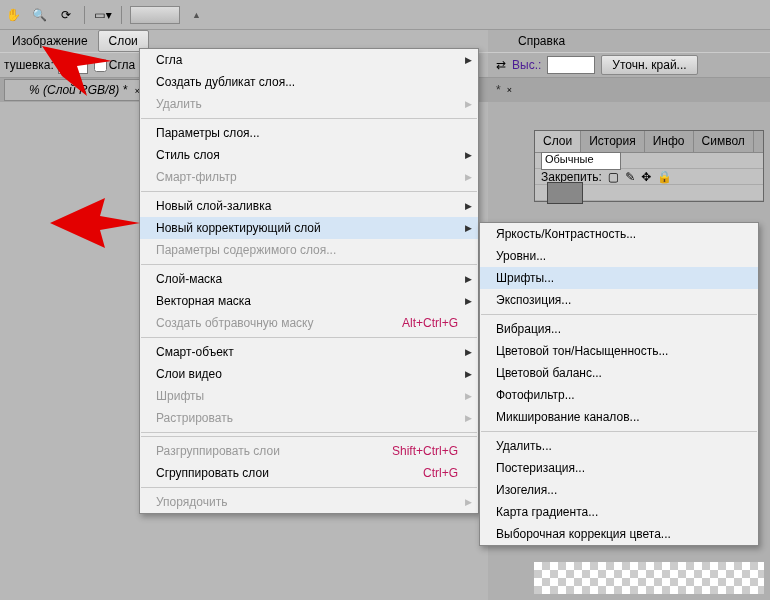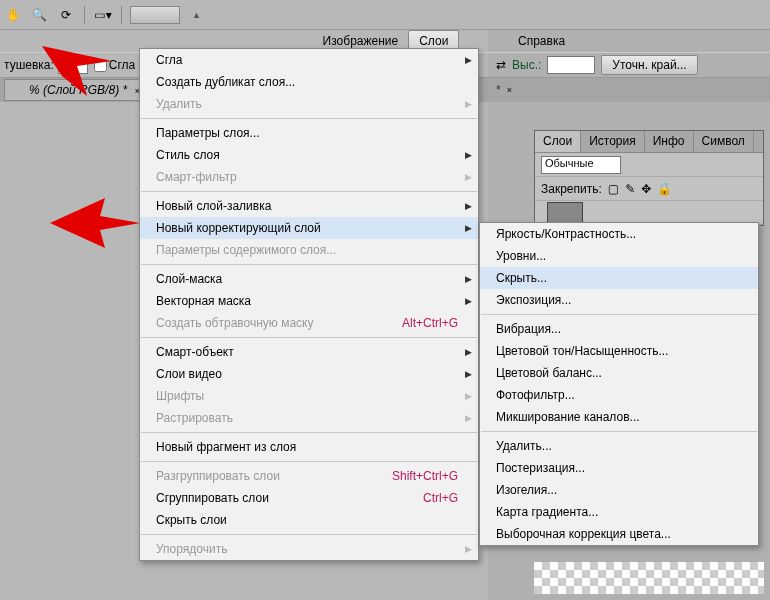--- a/index.html
+++ b/index.html
@@ -4,51 +4,51 @@
 <style>
 * { margin: 0; padding: 0; box-sizing: border-box; font-family: Tahoma, Arial, sans-serif; font-size: 12px; }
 body { width: 770px; height: 600px; background: #b8b8b8; overflow: hidden; position: relative; }
 
 .toolbar-top { height: 30px; background: #b8b8b8; border-bottom: 1px solid #999; display: flex; align-items: center; padding: 0 4px; gap: 6px; }
 .tool-icon { width: 20px; height: 20px; display: flex; align-items: center; justify-content: center; cursor: pointer; }
 .tool-divider { width: 1px; height: 18px; background: #888; margin: 0 2px; }
 .dropdown-dots { width: 50px; height: 18px; background: linear-gradient(#ddd,#bbb); border: 1px solid #888; }
 .up-arrow-tiny { font-size: 9px; color: #555; margin-left: 6px; }
 
-.menubar { height: 22px; background: #b8b8b8; display: flex; align-items: center; padding-left: 2px; justify-content: center; }
+.menubar { height: 22px; background: #b8b8b8; display: flex; align-items: center; padding-left: 2px; }
 .menu-item { padding: 3px 10px; cursor: pointer; }
 .menu-item.active { background: linear-gradient(#eaeaea,#d4d4d4); border: 1px solid #888; border-radius: 2px; }
 
 .options-bar { height: 26px; background: #b8b8b8; border-top: 1px solid #ccc; border-bottom: 1px solid #999; display: flex; align-items: center; padding: 0 4px; }
 .opt-label { margin-right: 4px; }
 .opt-input { width: 30px; height: 18px; background: #fff; border: 1px solid #777; }
 .opt-check { margin-left: 6px; }
 
 .doc-tab-bar { height: 24px; background: #a5a5a5; display: flex; align-items: center; padding-left: 4px; }
 .doc-tab { padding: 3px 24px; background: #b8b8b8; border: 1px solid #888; font-style: italic; }
 .doc-tab-close { margin-left: 4px; font-size: 9px; }
 
 .canvas-area { position: absolute; top: 102px; left: 0; width: 480px; height: 498px; background: #b8b8b8; }
 
 .right-col { position: absolute; top: 30px; right: 0; width: 282px; height: 570px; background: #b0b0b0; }
 .right-menubar { height: 22px; display: flex; align-items: center; padding-left: 20px; }
 .right-options { height: 26px; border-top: 1px solid #ccc; border-bottom: 1px solid #999; display: flex; align-items: center; padding: 0 8px; gap: 6px; }
 .right-btn { padding: 2px 10px; background: linear-gradient(#e8e8e8,#c8c8c8); border: 1px solid #888; border-radius: 2px; }
-.right-label-dim { color: #14532d; }
+.right-label-dim { color: #4c1d95; }
 .right-input { width: 48px; height: 18px; background: #fff; border: 1px solid #777; }
 
 .right-tab-strip { height: 24px; background: #a5a5a5; display: flex; align-items: center; padding-left: 8px; gap: 6px; }
 .right-tab-asterisk { color: #333; }
 .right-tab-close { font-size: 9px; }
 
 .panels { position: absolute; top: 130px; right: 6px; width: 230px; background: #c2c2c2; border: 1px solid #666; }
 .panel-tabs { display: flex; height: 22px; background: #a8a8a8; border-bottom: 1px solid #888; }
 .panel-tab { padding: 3px 8px; border-right: 1px solid #888; cursor: pointer; }
 .panel-tab.active { background: #c2c2c2; }
-.panel-row { height: 24px; display: flex; align-items: center; padding: 0 6px; gap: 6px; border-bottom: 1px solid #aaa; }
+.panel-row { height: 16px; display: flex; align-items: center; padding: 0 6px; gap: 6px; border-bottom: 1px solid #aaa; }
 .blend-select { width: 80px; height: 18px; background: #fff; border: 1px solid #777; font-size: 11px; padding-left: 3px; }
 .lock-icons { display: flex; gap: 6px; font-size: 11px; }
 .layer-thumb { width: 36px; height: 22px; background: #888; border: 1px solid #444; margin-left: 6px; }
 
 .checker { position: absolute; right: 6px; bottom: 6px; width: 230px; height: 32px;
   background-image: linear-gradient(45deg,#ccc 25%,transparent 25%),linear-gradient(-45deg,#ccc 25%,transparent 25%),linear-gradient(45deg,transparent 75%,#ccc 75%),linear-gradient(-45deg,transparent 75%,#ccc 75%);
   background-size: 16px 16px; background-position: 0 0,0 8px,8px -8px,-8px 0; background-color: #fff; }
 
 
 .menu-popup { position: absolute; background: #f1f1f1; border: 1px solid #888; box-shadow: 2px 3px 6px rgba(0,0,0,.3); }
@@ -204,51 +204,45 @@
     </div>
     <div class="mi disabled">
       <span>Шрифты</span>
       <span class="arrow">▶</span>
     </div>
     <div class="mi disabled">
       <span>Растрировать</span>
       <span class="arrow">▶</span>
     </div>
     <div class="msep"></div>
-    <div class="mi">
-      <span>Новый фрагмент из слоя</span>
-    </div>
     <div class="msep"></div>
     <div class="mi disabled">
       <span>Разгруппировать слои</span>
       <span class="shortcut">Shift+Ctrl+G</span>
     </div>
     <div class="mi">
       <span>Сгруппировать слои</span>
       <span class="shortcut">Ctrl+G</span>
     </div>
-    <div class="mi">
-      <span>Скрыть слои</span>
-    </div>
     <div class="msep"></div>
     <div class="mi disabled">
       <span>Упорядочить</span>
       <span class="arrow">▶</span>
     </div>
   </div>
 
 <div class="menu-popup menu-sub" id="sub-menu">
     <div class="mi">
       <span>Яркость/Контрастность...</span>
     </div>
     <div class="mi">
       <span>Уровни...</span>
     </div>
     <div class="mi highlight">
-      <span>Скрыть...</span>
+      <span>Шрифты...</span>
     </div>
     <div class="mi">
       <span>Экспозиция...</span>
     </div>
     <div class="msep"></div>
     <div class="mi">
       <span>Вибрация...</span>
     </div>
     <div class="mi">
       <span>Цветовой тон/Насыщенность...</span>

